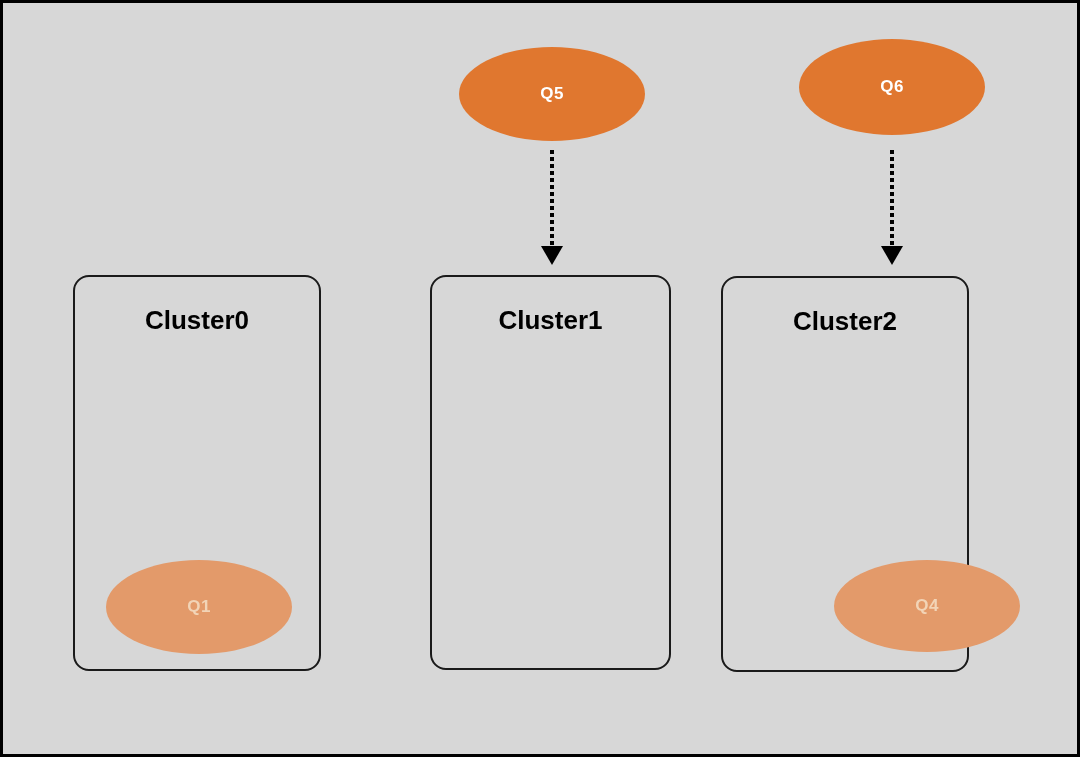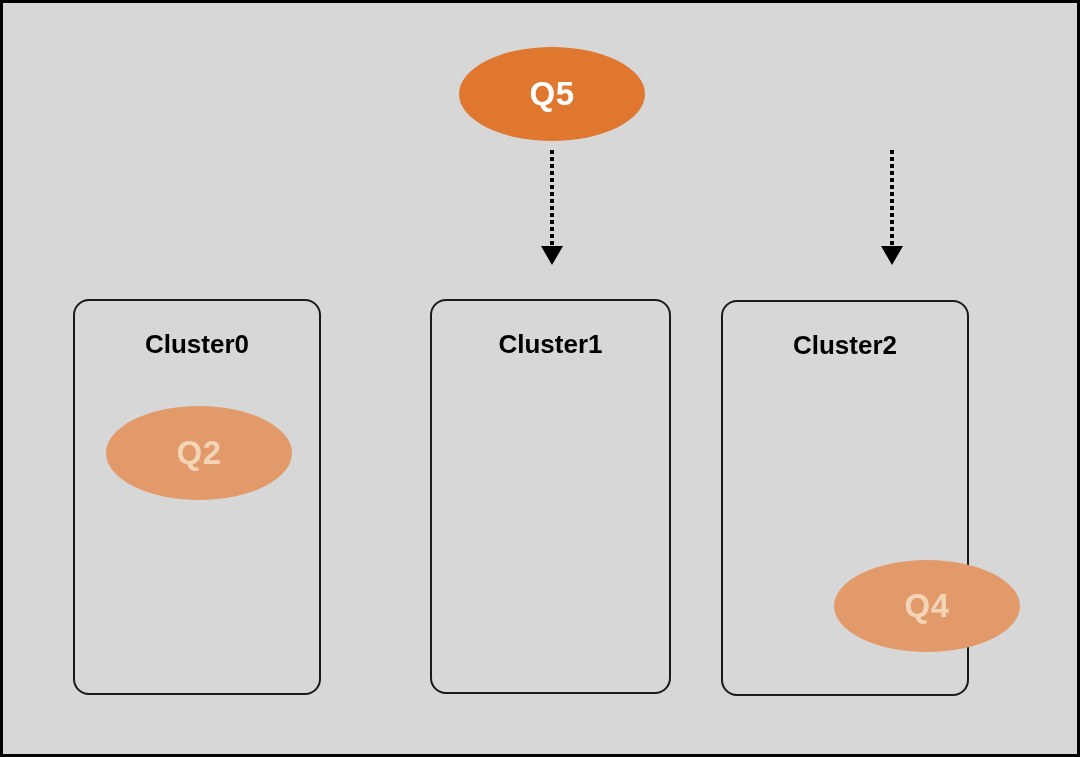--- a/index.html
+++ b/index.html
@@ -17,38 +17,37 @@
     background: #d7d7d7;
     overflow: hidden;
   }
   .node {
     position: absolute;
     border-radius: 50%;
     display: flex;
     align-items: center;
     justify-content: center;
     font-weight: bold;
-    font-size: 33px;
+    font-size: 17px;
     letter-spacing: 0.5px;
   }
   .node-dark {
     background: #e0772f;
     color: #ffffff;
   }
   .node-light {
     background: #e39a6a;
     color: #f2d4b7;
   }
   .cluster {
     position: absolute;
     box-sizing: border-box;
     border: 2px solid #1a1a1a;
     border-radius: 16px;
     background: #d7d7d7;
-    margin-top: 24px;
   }
   .cluster-title {
     position: absolute;
     top: 28px;
     left: 0;
     width: 100%;
     text-align: center;
     font-weight: bold;
     font-size: 26px;
     color: #000000;
@@ -94,32 +93,35 @@
 </style>
 </head>
 <body>
 
 <div class="stage">
 
   <div class="node node-dark" id="node-q5">
     <span>Q5</span>
   </div>
 
+  <div class="node node-dark" id="node-q6">
+    <span>Q6</span>
+  </div>
 
   <div class="edge edge-line" id="edge-q5-line"></div>
   <div class="edge edge-head" id="edge-q5-head"></div>
 
   <div class="edge edge-line" id="edge-q6-line"></div>
   <div class="edge edge-head" id="edge-q6-head"></div>
 
   <div class="cluster" id="cluster-0">
     <div class="cluster-title">Cluster0</div>
   </div>
-  <div class="node node-light" id="node-q2">
-    <span>Q2</span>
+  <div class="node node-light" id="node-q1">
+    <span>Q1</span>
   </div>
 
   <div class="cluster" id="cluster-1">
     <div class="cluster-title">Cluster1</div>
   </div>
 
   <div class="cluster" id="cluster-2">
     <div class="cluster-title">Cluster2</div>
   </div>
   <div class="node node-light" id="node-q4">

